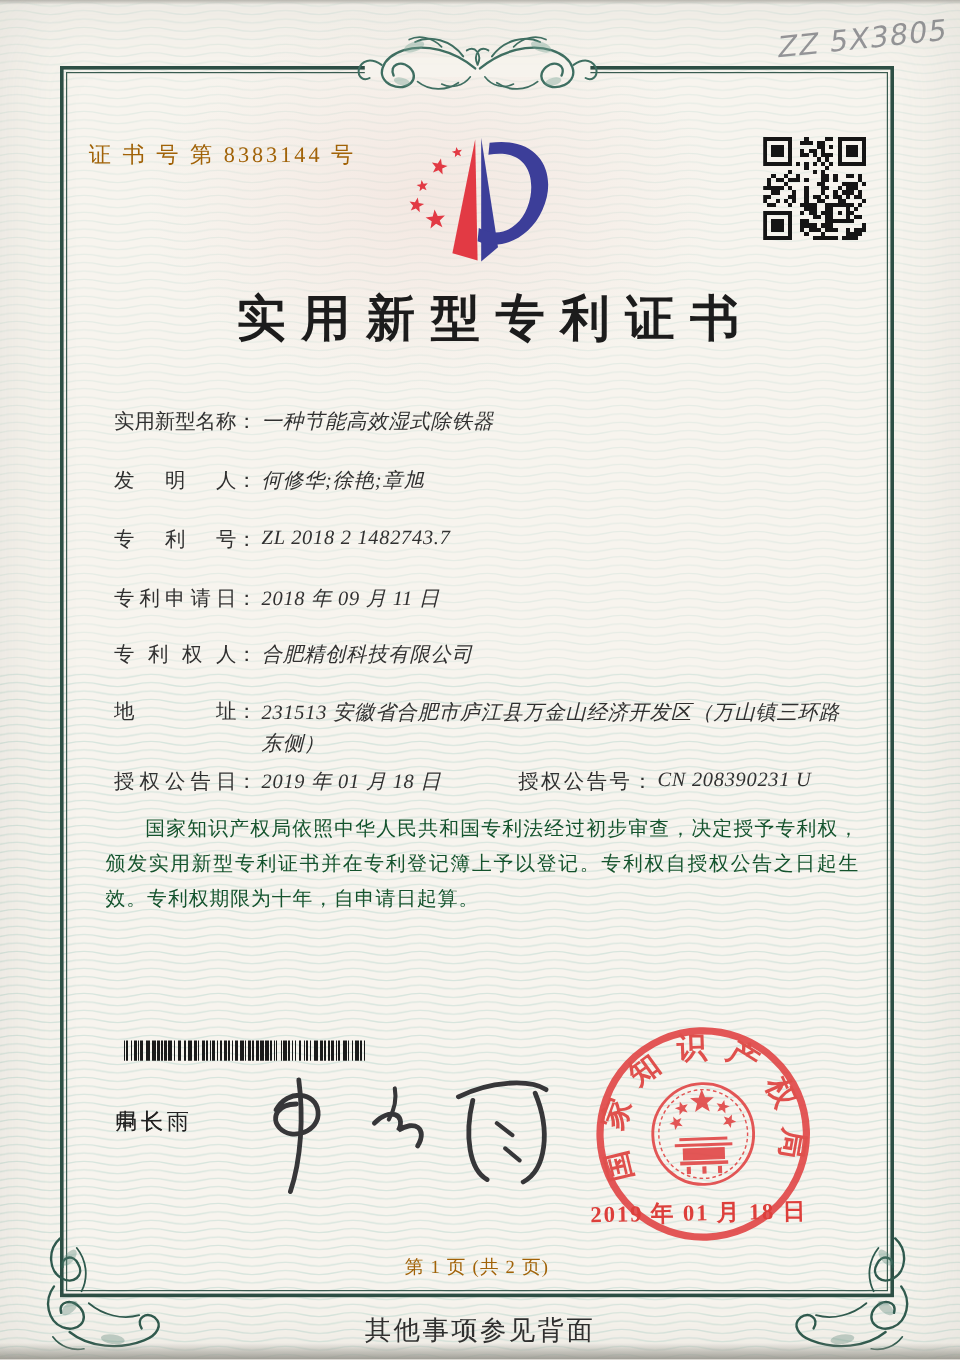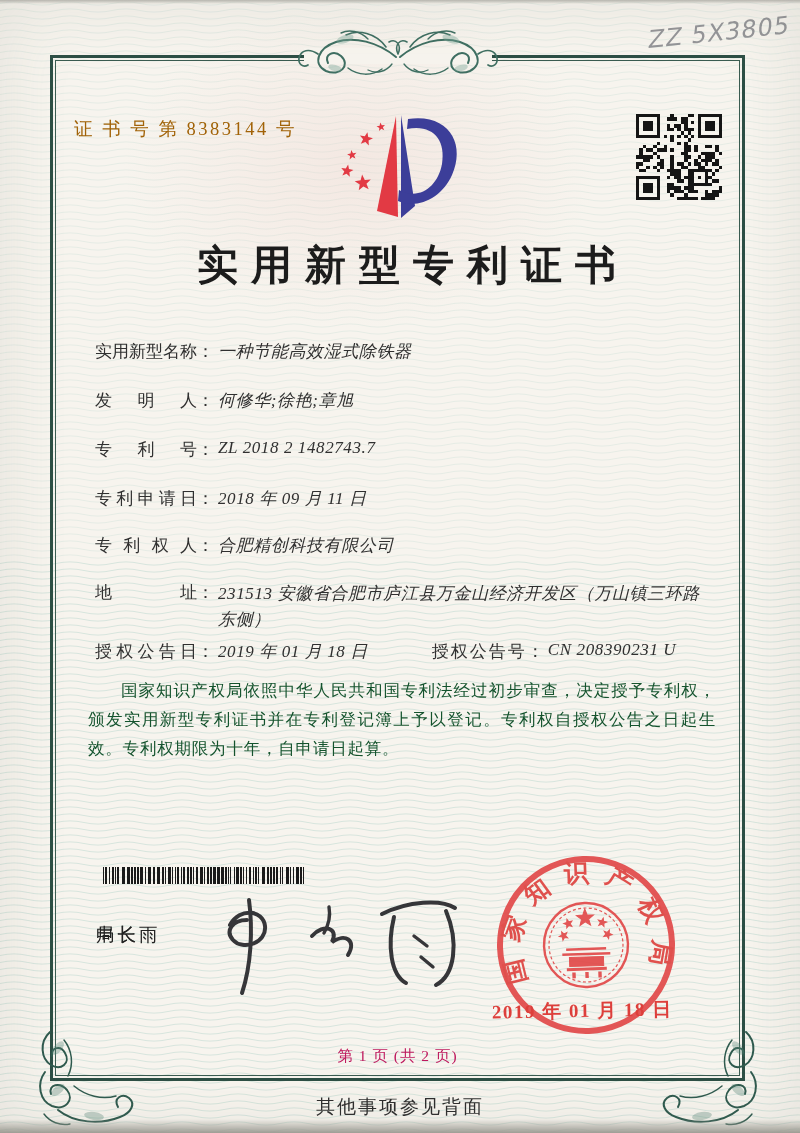--- a/index.html
+++ b/index.html
@@ -75,25 +75,25 @@
   .signature { left:200px; top:880px; width:268px; height:122px; }
 
   .seal { left:466px; top:850px; width:240px; height:190px; transform:rotate(-2deg); }
   .seal-date {
     left:492px; top:998px; font-size:19px; color:#dd3f3b;
     letter-spacing:1.5px; transform:rotate(-1deg); font-weight:600;
   }
 
   .page-num {
     left:50px; top:1046px; width:695px; text-align:center;
-    font-size:15.5px; letter-spacing:1px; color:#be185d;
+    font-size:15.5px; letter-spacing:1px; color:#a16207;
   }
   .footer-note {
     left:0; top:1094px; width:800px; text-align:center;
-    font-size:19px; letter-spacing:2px; color:#2e2e2e;
+    font-size:22px; letter-spacing:2px; color:#2e2e2e;
   }
 
   .ornament-top { left:288px; top:24px; width:220px; height:66px; }
   .flourish { width:112px; height:108px; }
   .flourish-left  { left:34px;  top:1026px; }
   .flourish-right { left:650px; top:1026px; transform:scaleX(-1); }
 </style>
 </head>
 <body>
 

